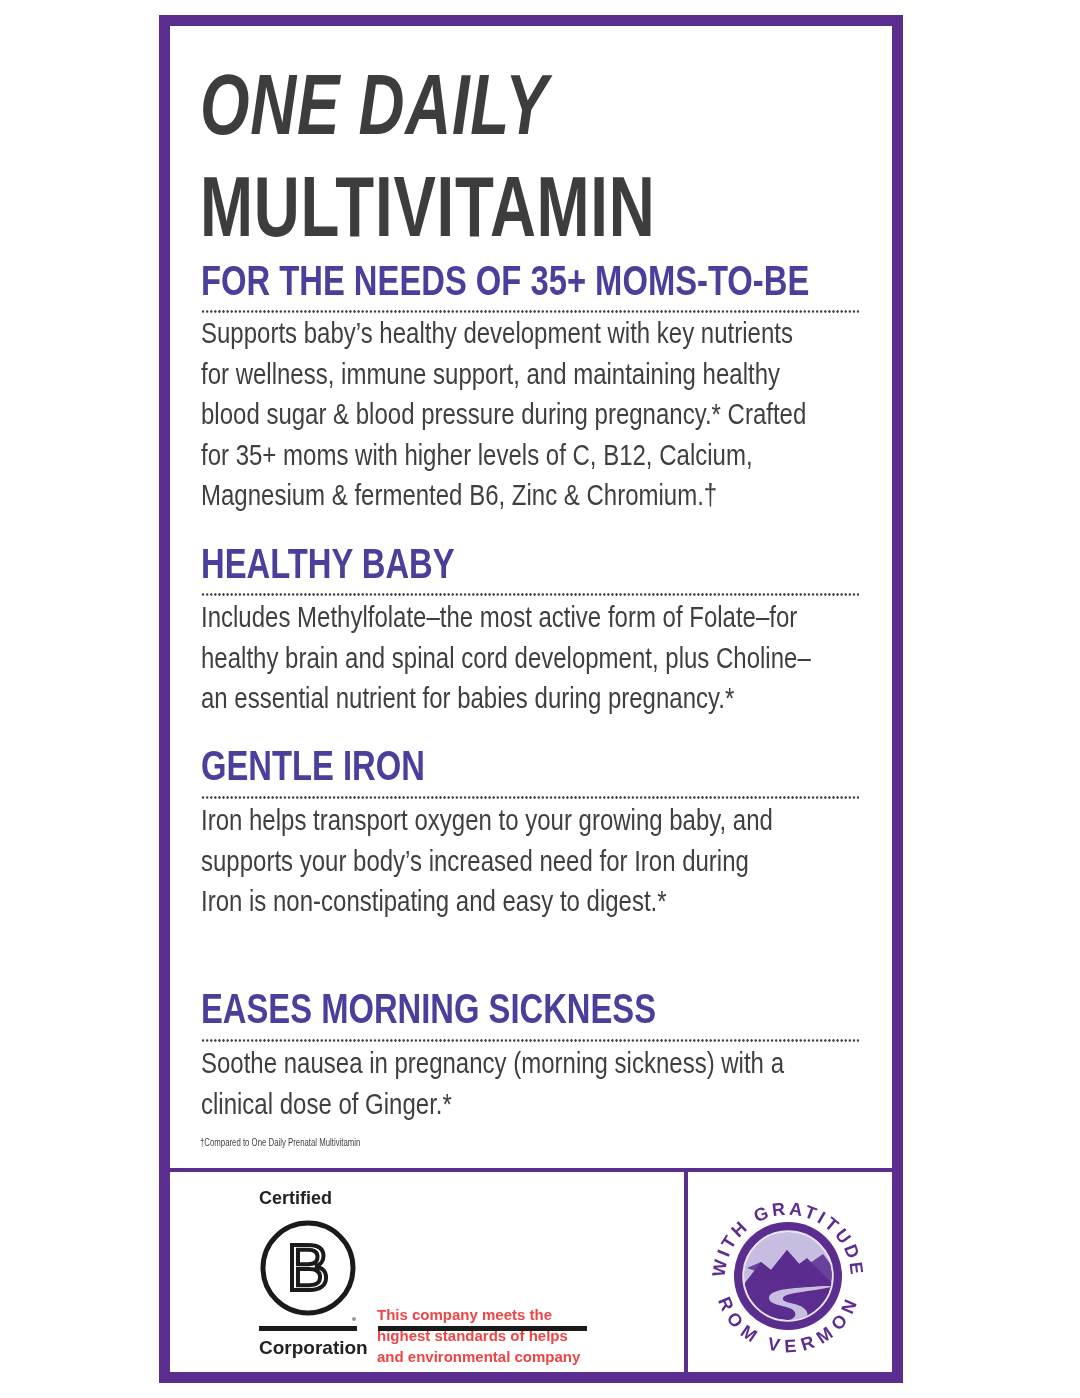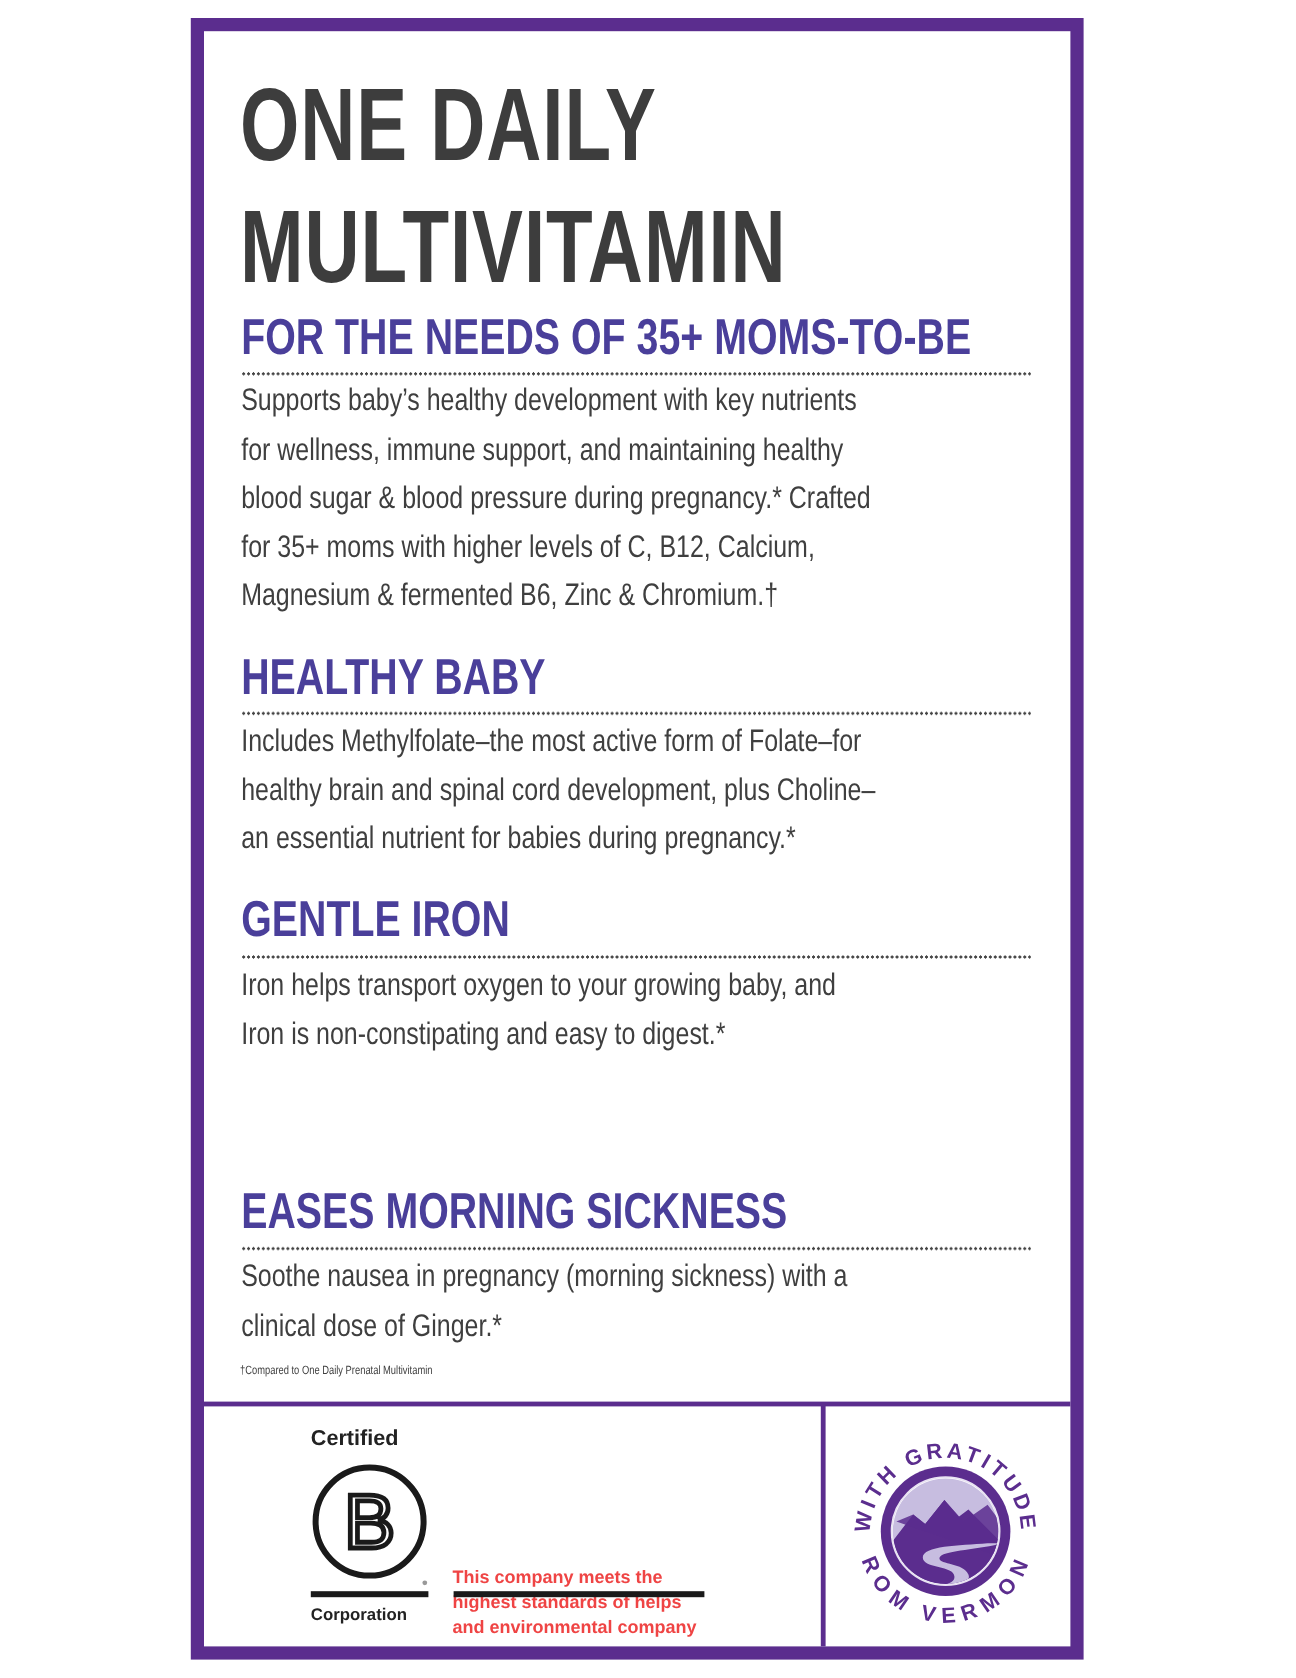--- a/index.html
+++ b/index.html
@@ -4,36 +4,36 @@
 <style>
   html, body { margin: 0; padding: 0; background: #ffffff; }
   body { width: 1080px; height: 1398px; position: relative; overflow: hidden; font-family: "Liberation Sans", sans-serif; }
   .frame { position: absolute; left: 159px; top: 15px; width: 744px; height: 1368px; box-sizing: border-box; border: 11px solid #5b2d8e; background: #fff; }
   .hdiv { position: absolute; left: 170px; top: 1168px; width: 722px; height: 4px; background: #5b2d8e; }
   .vdiv { position: absolute; left: 684px; top: 1170px; width: 4px; height: 202px; background: #5b2d8e; }
 
   .cond { display: inline-block; transform-origin: 0 0; white-space: nowrap; }
   .title { position: absolute; left: 200px; color: #3d3d3d; font-weight: bold; font-size: 86px; line-height: 86px; letter-spacing: 1px; }
   .title .cond { transform: scaleX(0.74); }
-  .t1 { top: 61px; }
+  .t1 { top: 61px; font-style: italic; }
   .t2 { top: 163px; }
 
   .h { position: absolute; left: 201px; color: #4a3f9a; font-weight: bold; font-size: 42px; line-height: 42px; }
   .h .cond { transform: scaleX(0.78); }
   .dots { position: absolute; left: 201px; width: 658px; height: 3px;
           background-image: radial-gradient(circle, #444 1.1px, transparent 1.4px);
           background-size: 4.1px 3px; background-repeat: repeat-x; }
-  .p { position: absolute; left: 201px; color: #3f3f3f; font-size: 26px; line-height: 40.5px; }
+  .p { position: absolute; left: 201px; color: #3f3f3f; font-size: 30px; line-height: 40.5px; }
   .p .line { display: block; height: 40.5px; }
   .p .line span { display: inline-block; transform: scaleX(0.80); transform-origin: 0 0; white-space: nowrap; }
   .foot { position: absolute; left: 200px; top: 1137px; color: #3f3f3f; font-size: 10px; }
   .foot span { display: inline-block; transform: scaleX(0.78); transform-origin: 0 0; white-space: nowrap; }
 
   .bcorp-cert { position: absolute; left: 259px; top: 1188px; font-size: 18px; font-weight: bold; color: #222; }
-  .bcorp-corp { position: absolute; left: 259px; top: 1337px; font-size: 14px; font-weight: bold; color: #222; }
+  .bcorp-corp { position: absolute; left: 259px; top: 1337px; font-size: 19px; font-weight: bold; color: #222; }
   .bcorp-logo { position: absolute; left: 258px; top: 1218px; }
   .bcorp-bar-l { position: absolute; left: 259px; top: 1326px; width: 98px; height: 5px; background: #1a1a1a; }
   .bcorp-bar-r { position: absolute; left: 378px; top: 1326px; width: 209px; height: 5px; background: #1a1a1a; }
   .bcorp-tag { position: absolute; left: 377px; top: 1304px; font-size: 15px; font-weight: bold; color: #ef4444; line-height: 21px; }
   .vt-logo { position: absolute; left: 703px; top: 1188px; }
 </style>
 </head>
 <body>
 
 <div class="frame"></div>
@@ -58,20 +58,21 @@
 <div class="p" style="top:597px">
   <span class="line"><span>Includes Methylfolate–the most active form of Folate–for</span></span>
   <span class="line"><span>healthy brain and spinal cord development, plus Choline–</span></span>
   <span class="line"><span>an essential nutrient for babies during pregnancy.*</span></span>
 </div>
 
 <div class="h" style="top:745px"><span class="cond">GENTLE IRON</span></div>
 <div class="dots" style="top:796px"></div>
 <div class="p" style="top:800px">
   <span class="line"><span>Iron helps transport oxygen to your growing baby, and</span></span>
+  <span class="line"><span>supports your body’s increased need for Iron during</span></span>
   <span class="line"><span>Iron is non-constipating and easy to digest.*</span></span>
 </div>
 
 <div class="h" style="top:988px"><span class="cond">EASES MORNING SICKNESS</span></div>
 <div class="dots" style="top:1039px"></div>
 <div class="p" style="top:1043px">
   <span class="line"><span>Soothe nausea in pregnancy (morning sickness) with a</span></span>
   <span class="line"><span>clinical dose of Ginger.*</span></span>
 </div>
 

